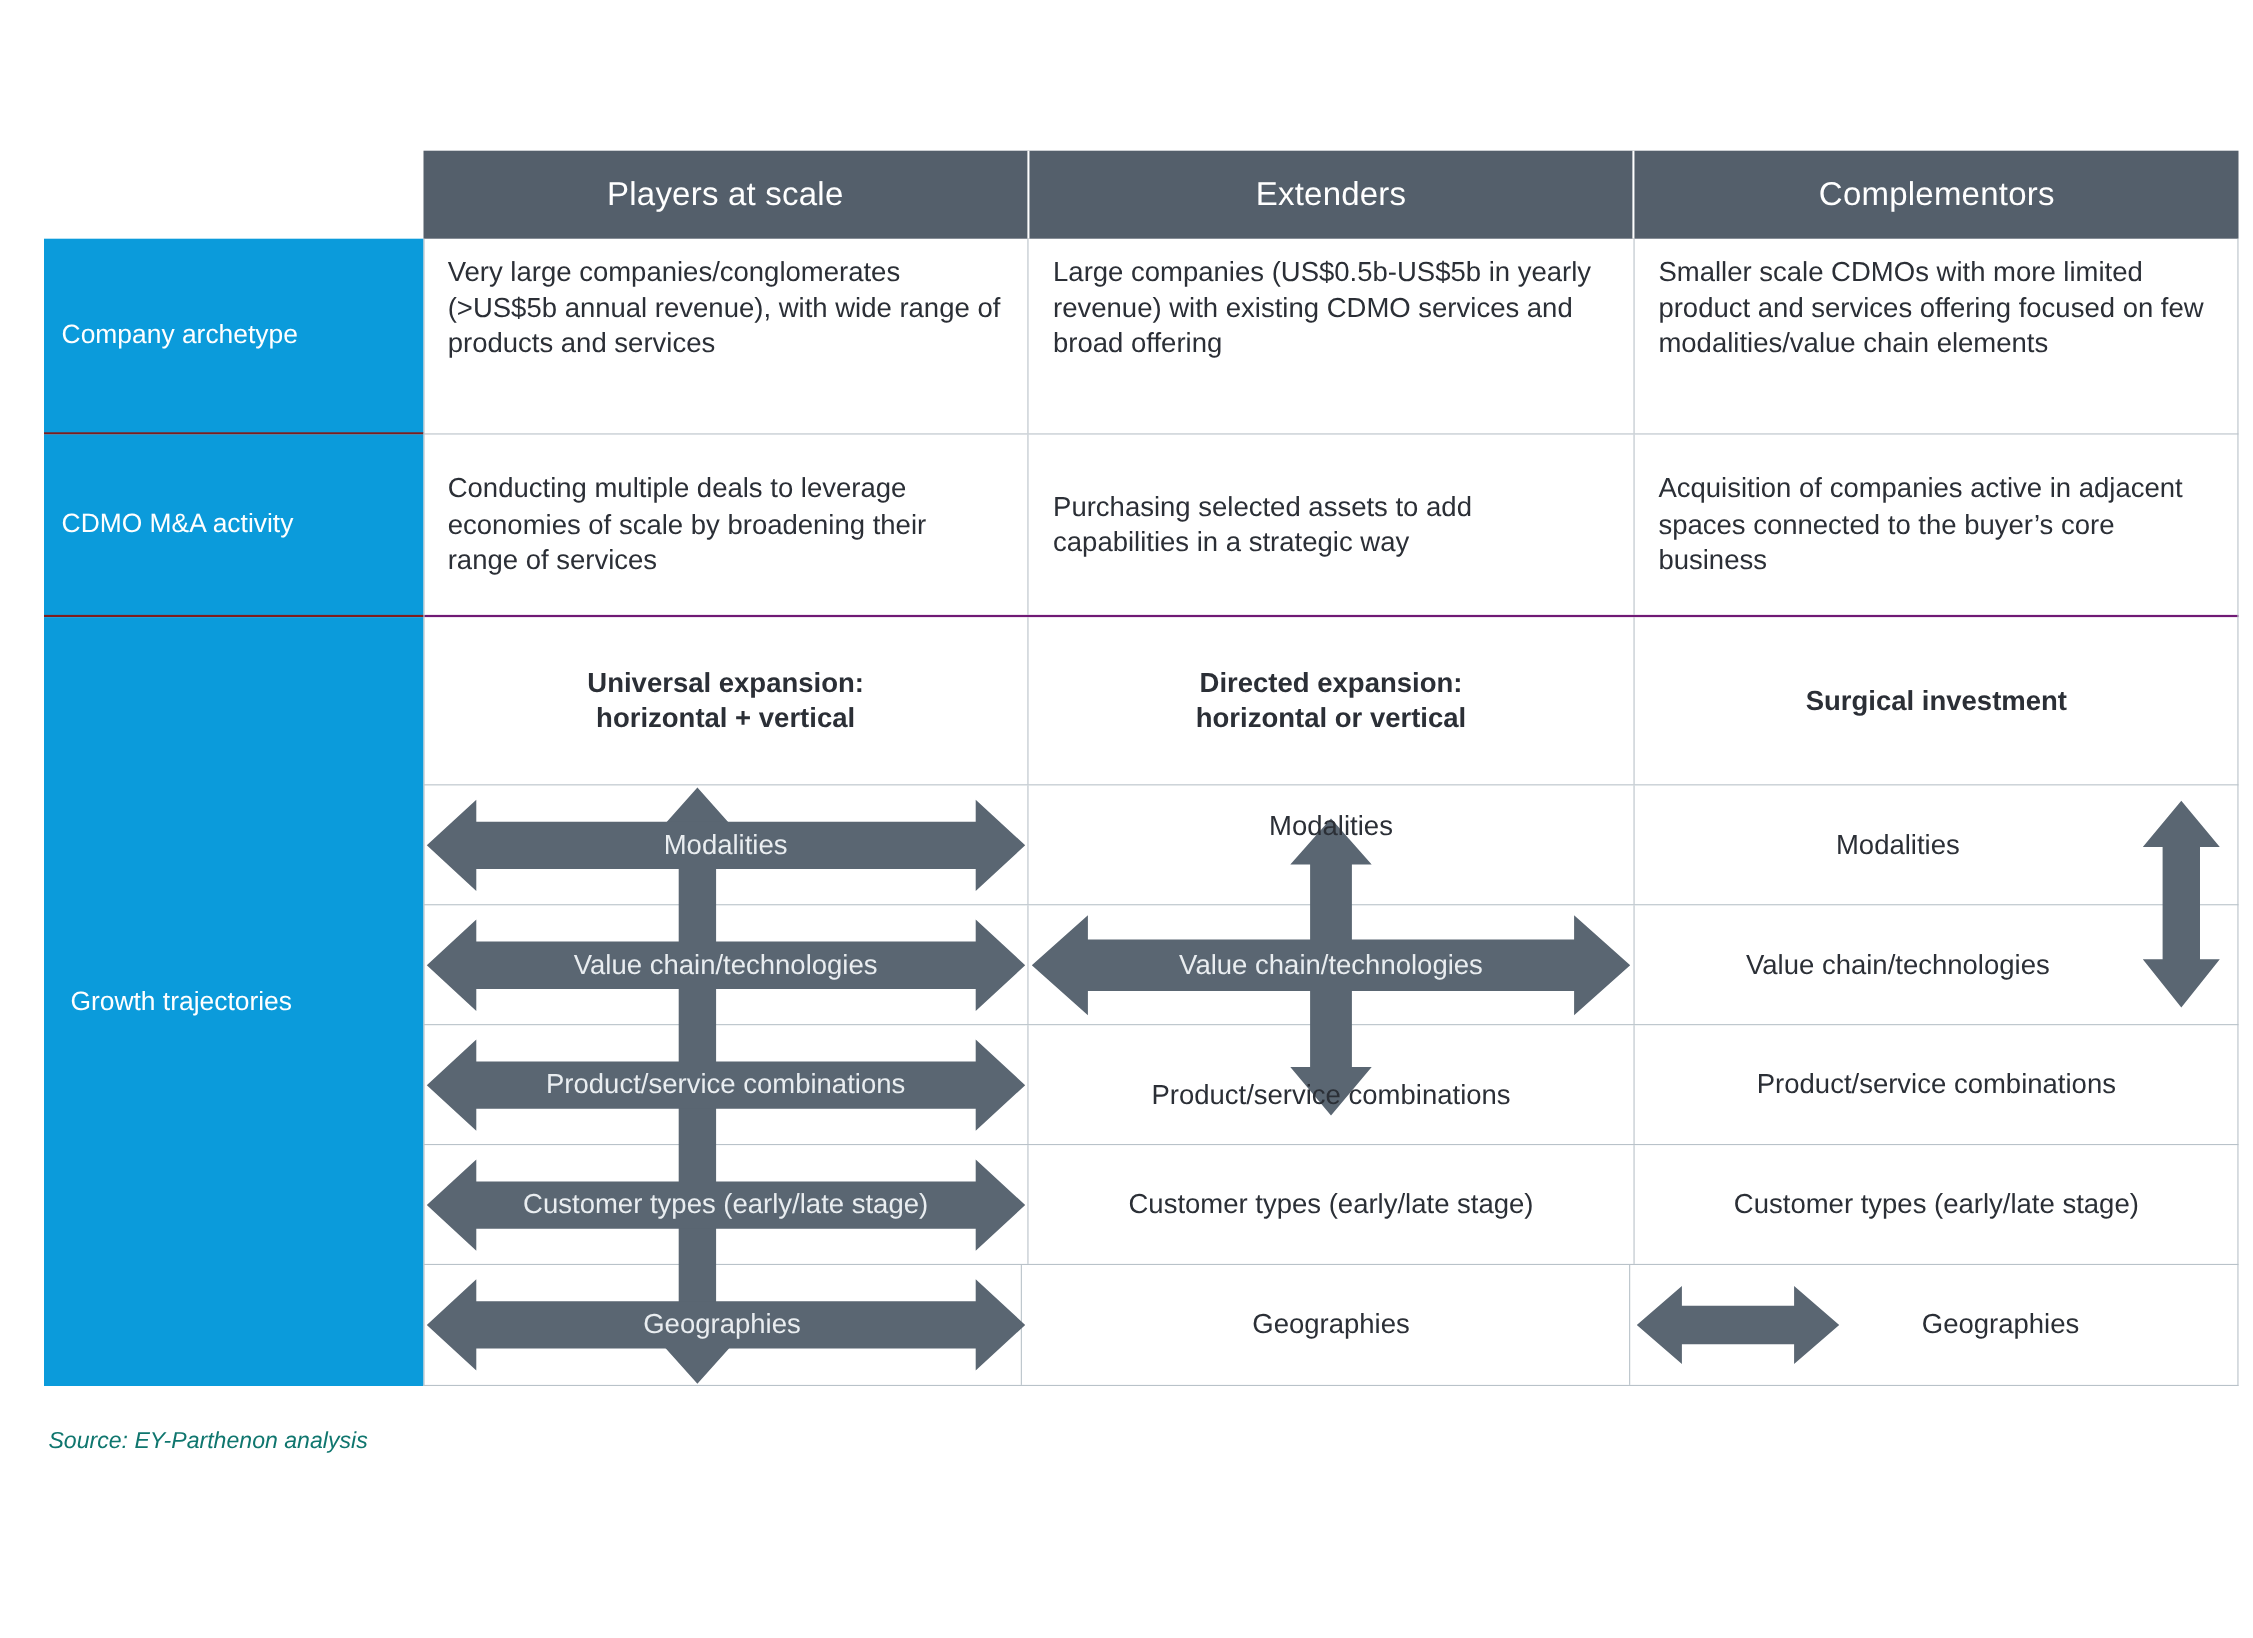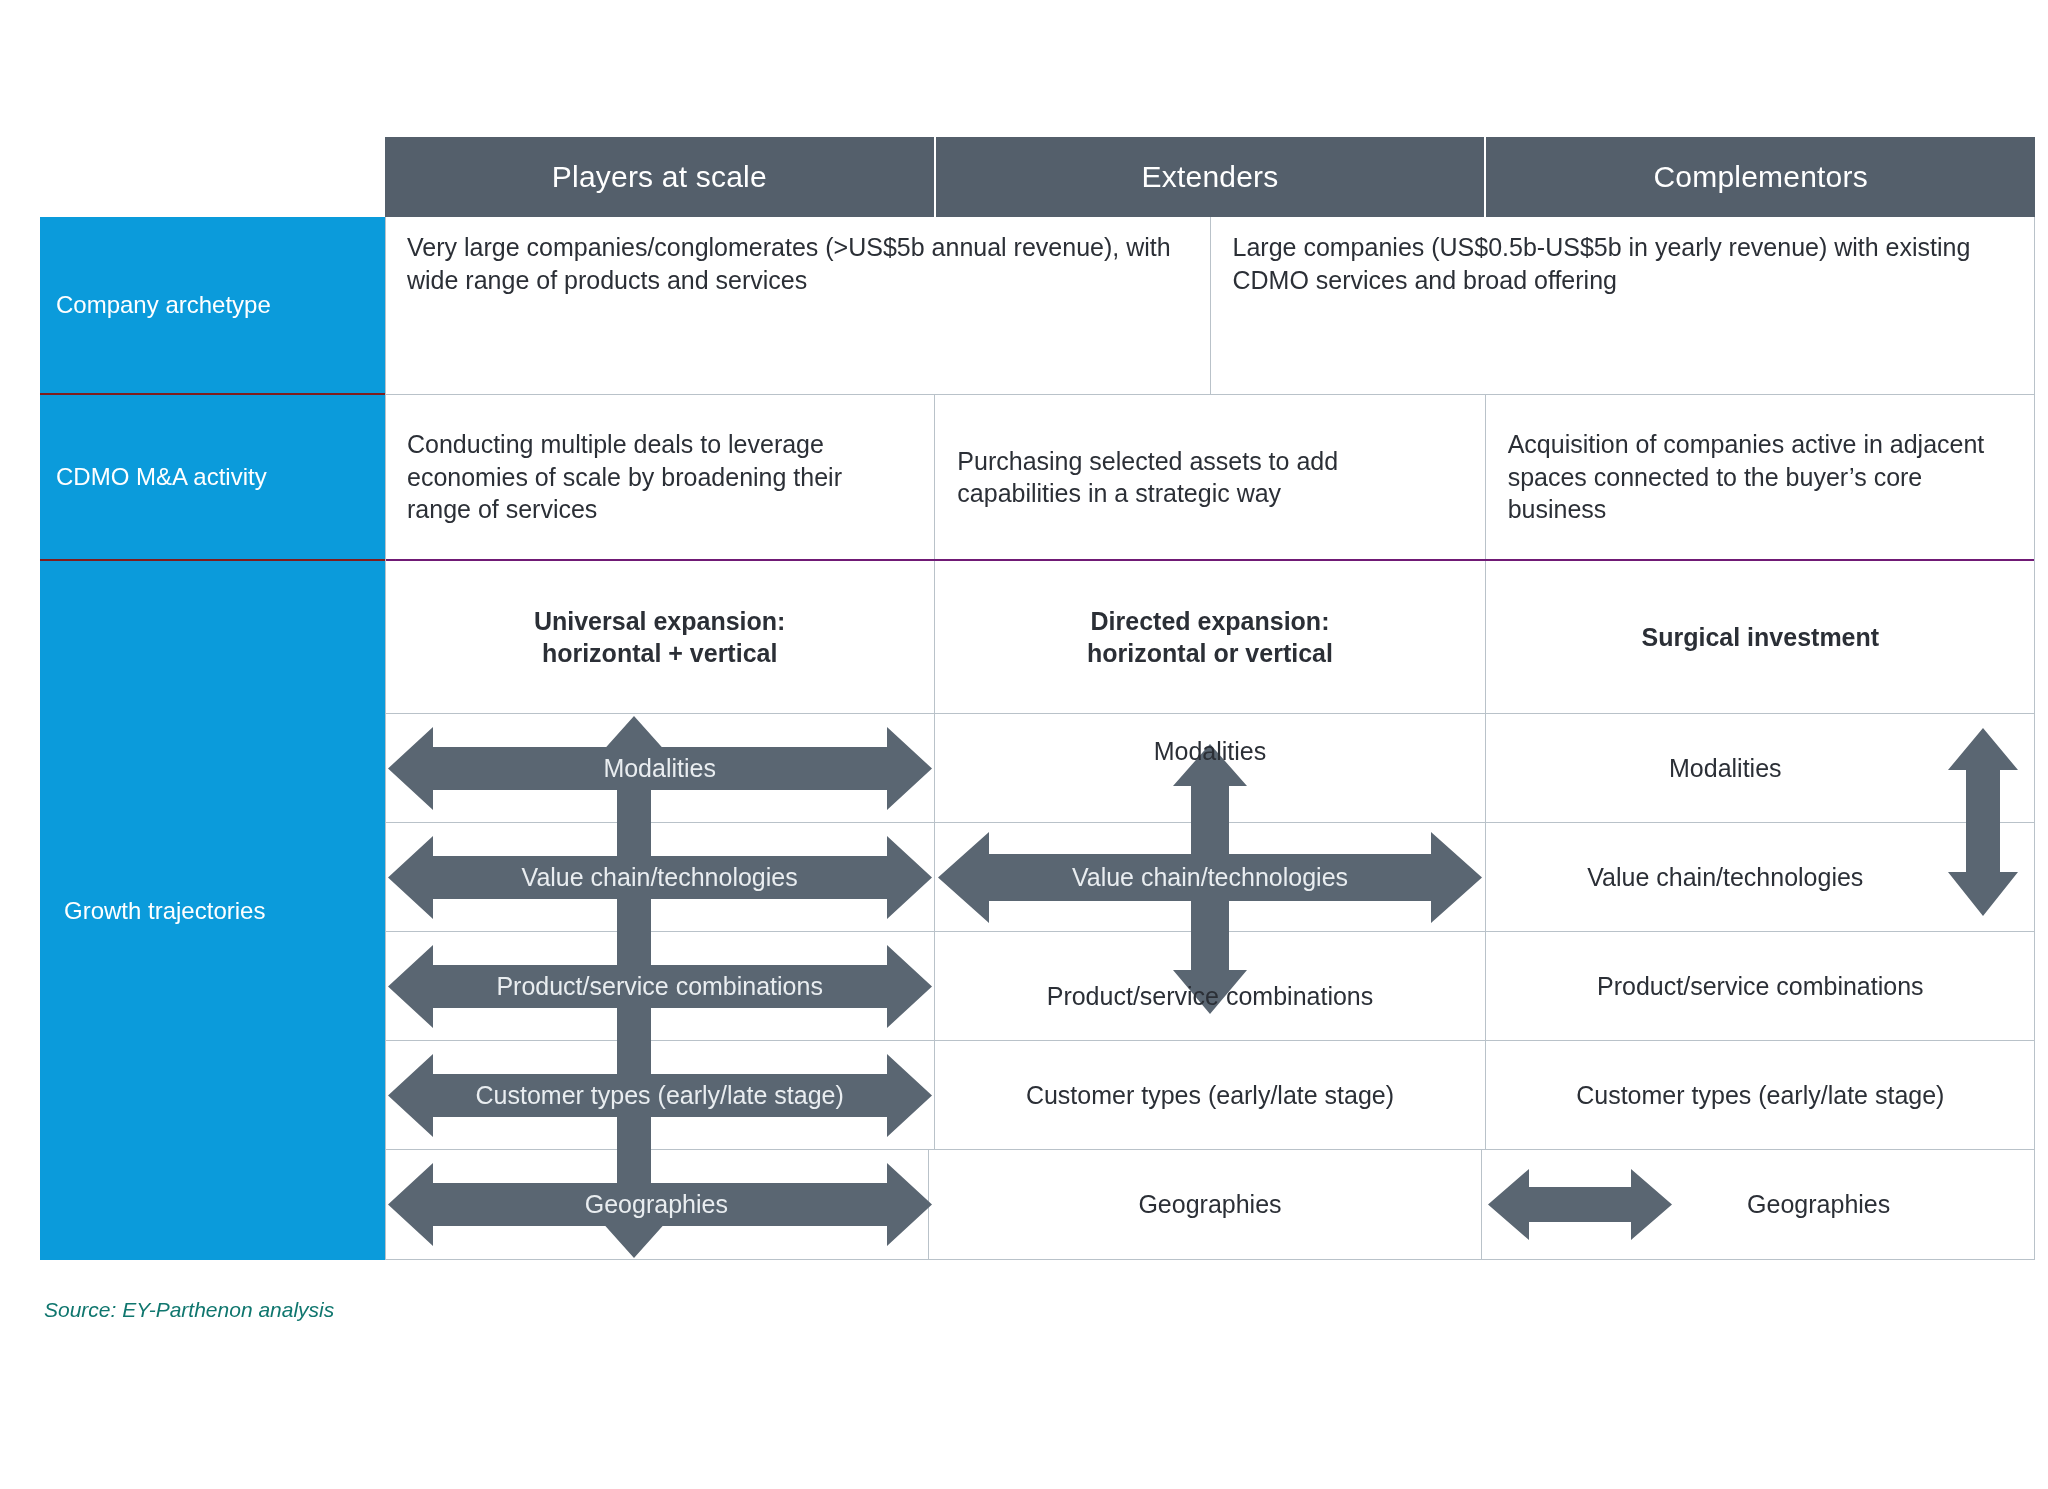--- a/index.html
+++ b/index.html
@@ -181,20 +181,21 @@
     <div class="header-cell">Complementors</div>
   </div>
 
   <div class="rowlabel" id="lbl-archetype">Company archetype</div>
   <div class="rowlabel" id="lbl-ma">CDMO M&amp;A activity</div>
   <div class="rowlabel" id="lbl-growth">Growth trajectories</div>
 
   <div class="body-row" id="row-archetype">
     <div class="body-cell">Very large companies/conglomerates (&gt;US$5b annual revenue), with wide  range of products and services</div>
     <div class="body-cell">Large companies (US$0.5b-US$5b in yearly revenue) with existing CDMO services and broad offering</div>
+    <div class="body-cell">Smaller scale CDMOs with more limited product and services offering focused on few modalities/value chain elements</div>
   </div>
 
   <div class="body-row" id="row-ma">
     <div class="body-cell">Conducting multiple deals to leverage economies of scale by broadening their range of services</div>
     <div class="body-cell">Purchasing selected assets to add capabilities in a strategic way</div>
     <div class="body-cell">Acquisition of companies active in adjacent spaces connected to the buyer’s core business</div>
   </div>
 
   <div class="body-row" id="row-strategy">
     <div class="body-cell strategy-cell">

